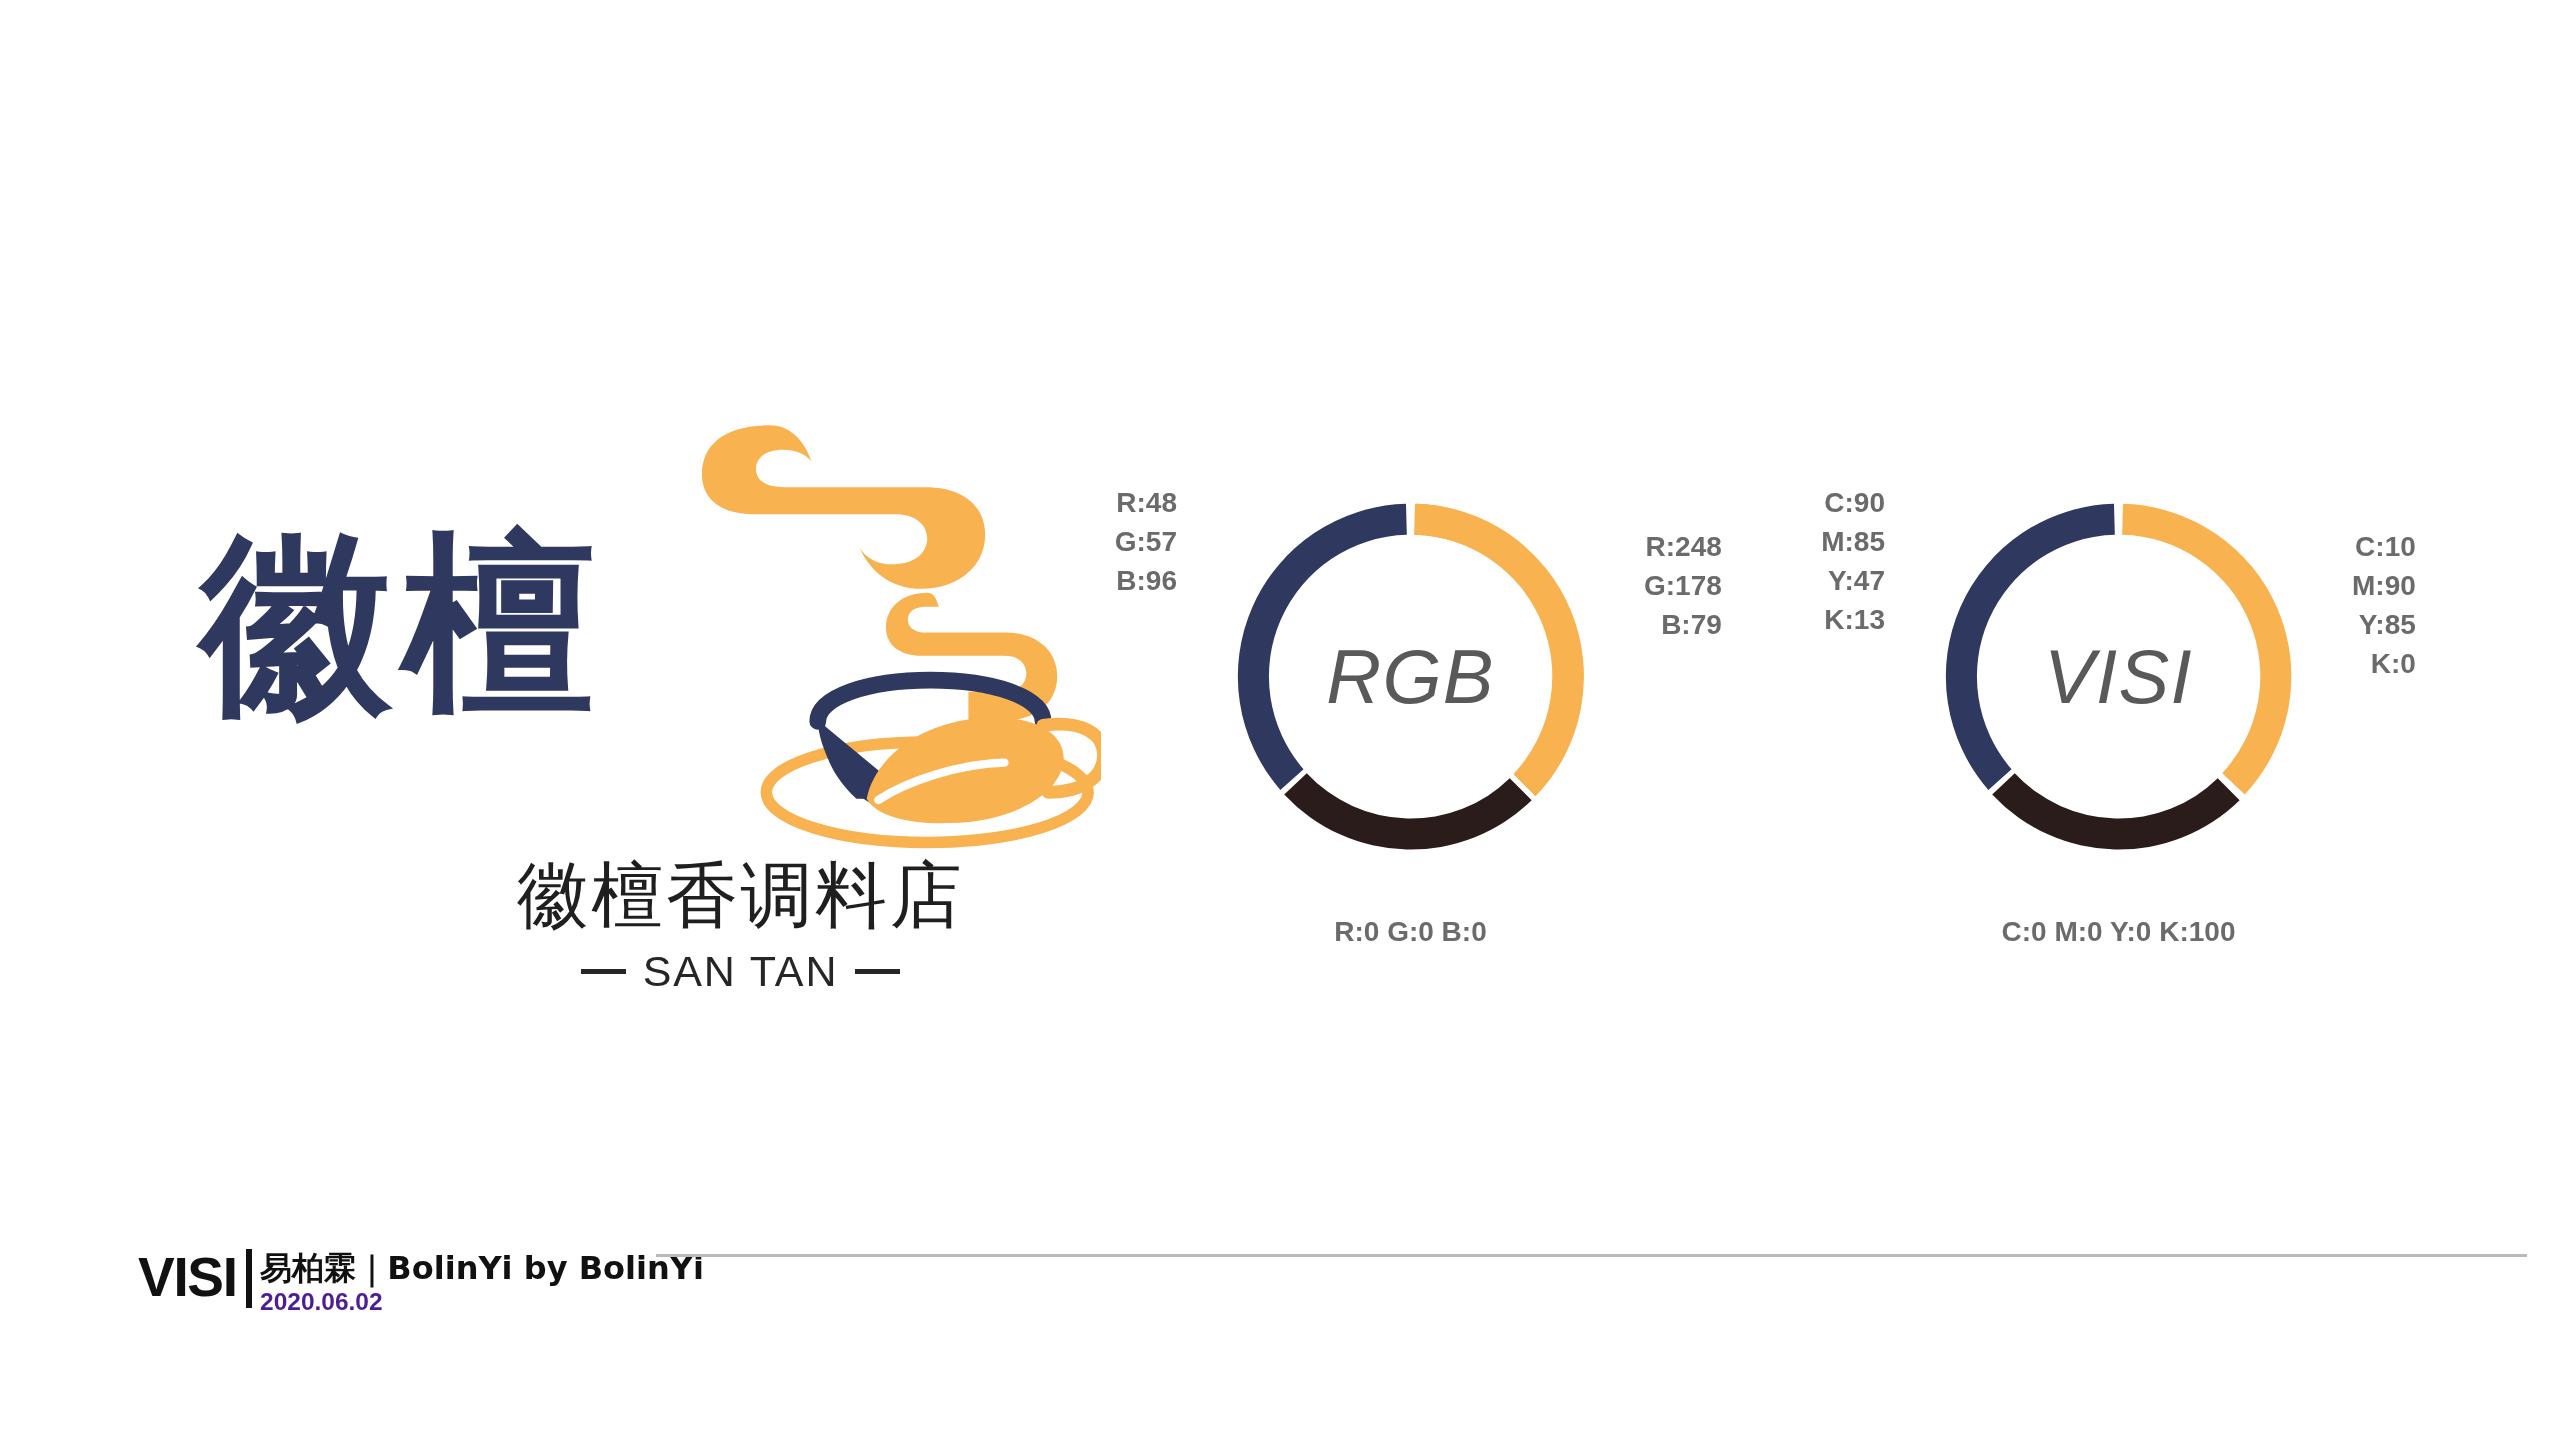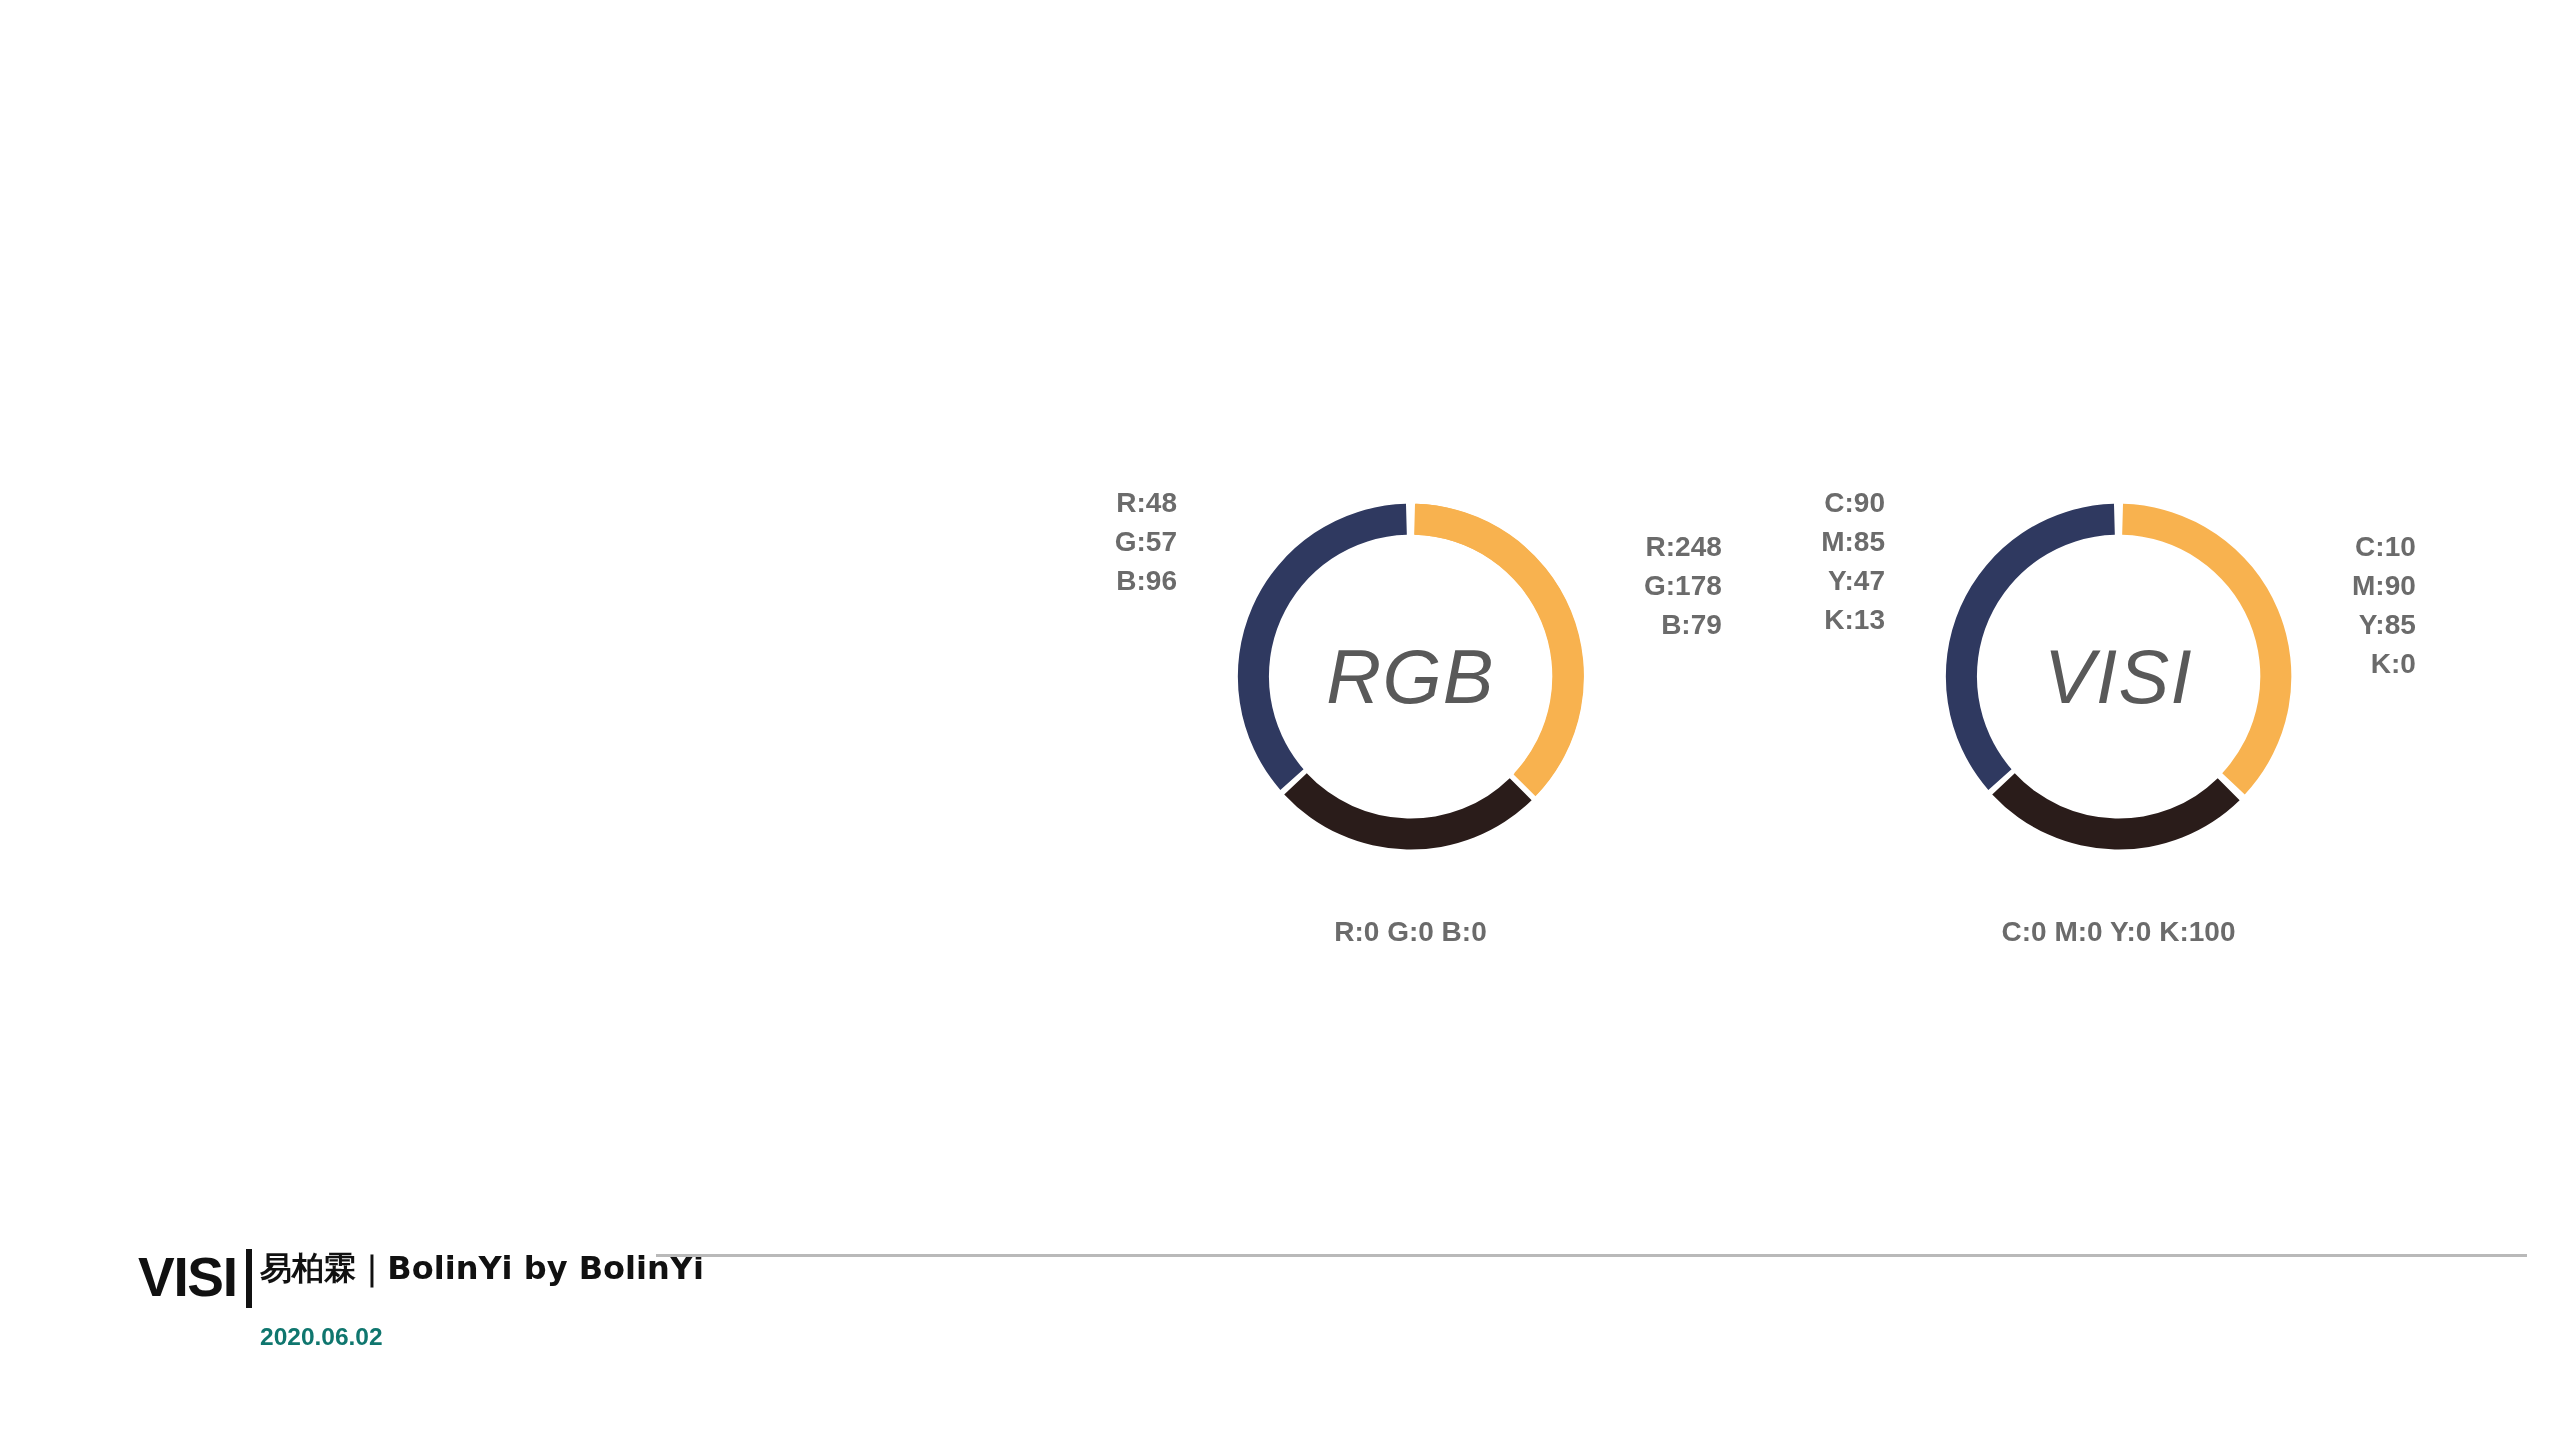--- a/index.html
+++ b/index.html
@@ -187,43 +187,115 @@
     font-family: "DejaVu Sans", "Liberation Sans", sans-serif;
     font-weight: 700;
     font-size: 32px;
     line-height: 33px;
     white-space: nowrap;
   }
   .footer-date {
     position: absolute;
     left: 122px;
     top: 45px;
-    color: #0f766e;
+    color: #4c1d95;
     font-family: "Liberation Sans", sans-serif;
     font-weight: 700;
     font-size: 24.5px;
     line-height: 26px;
     letter-spacing: 0px;
     white-space: nowrap;
-    margin-top: 35px;
   }
   .footer-rule {
     position: absolute;
     left: 518px;
     top: 10.3px;
     width: 1871px;
     height: 3.2px;
     background: #b9b9b9;
   }
 </style>
 </head>
 <body>
 
 <div class="canvas">
 
+  <div class="logo-block">
+
+    <svg class="logo-mark" viewBox="0 0 1420 820">
+
+      <path d="M 905 120
+               C 835 120 800 150 800 196
+               C 800 236 832 258 880 258
+               L 1100 258
+               C 1132 258 1150 274 1150 296
+               C 1150 320 1128 336 1096 336
+               C 1072 336 1055 326 1045 310
+               C 1063 352 1100 374 1140 374
+               C 1200 374 1240 338 1240 290
+               C 1240 244 1204 216 1148 216
+               L 928 216
+               C 900 216 884 206 884 188
+               C 884 170 900 158 926 158
+               C 946 158 960 164 970 176
+               C 958 140 934 120 905 120 Z" fill="#F8B24F"></path>
+
+      <path d="M 1150 380
+               C 1112 380 1086 402 1086 434
+               C 1086 462 1108 478 1142 478
+               L 1270 478
+               C 1292 478 1304 490 1304 506
+               C 1304 522 1290 534 1268 534
+               L 1214 534
+               L 1214 578
+               L 1274 578
+               C 1320 578 1352 550 1352 510
+               C 1352 470 1320 442 1272 442
+               L 1148 442
+               C 1130 442 1120 434 1120 422
+               C 1120 410 1130 402 1148 402
+               L 1168 402
+               C 1164 388 1160 380 1150 380 Z" fill="#F8B24F"></path>
+
+      <ellipse cx="1150" cy="690" rx="250" ry="78" fill="none" stroke="#F8B24F" stroke-width="18"></ellipse>
+
+      <path d="M 980 580
+               C 980 542 1058 516 1155 516
+               C 1252 516 1330 542 1330 580" fill="none" stroke="#2F3960" stroke-width="26" stroke-linecap="round"></path>
+
+      <path d="M 980 578
+               L 1115 690
+               L 1060 706
+               C 1012 676 982 626 980 578 Z" fill="#2F3960"></path>
+      <path d="M 984 576
+               L 1062 700
+               L 1040 700
+               C 1000 664 984 620 984 576 Z" fill="#2F3960"></path>
+
+      <path d="M 1330 586
+               C 1392 578 1424 600 1424 632
+               C 1424 666 1392 690 1338 690" fill="none" stroke="#F8B24F" stroke-width="20" stroke-linecap="round"></path>
+
+      <path d="M 1056 700
+               C 1070 630 1150 576 1250 574
+               C 1320 572 1362 600 1362 636
+               C 1362 690 1286 736 1186 738
+               C 1120 740 1070 726 1056 700 Z" fill="#F8B24F"></path>
+      <path d="M 1074 702
+               C 1120 672 1200 646 1270 644" fill="none" stroke="#ffffff" stroke-width="13" stroke-linecap="round"></path>
+    </svg>
+
+    <div class="logo-wordmark">徽檀</div>
+
+    <div class="logo-subtitle">徽檀香调料店</div>
+
+    <div class="logo-latin">
+      <span class="rule"></span><span>SAN TAN</span><span class="rule"></span>
+    </div>
+  </div>
 
   <div class="donut-group rgb">
     <svg class="donut-svg" viewBox="0 0 700 700">
 
       <g transform="translate(350,350)">
 
         <path d="M 8.2 -268 A 268 268 0 0 1 194 186 L 160 152 A 220 220 0 0 0 6.7 -220 Z" fill="#F8B24F"></path>
         <path d="M 7 -268
                  A 268 268 0 0 1 196 183
                  L 161 150

